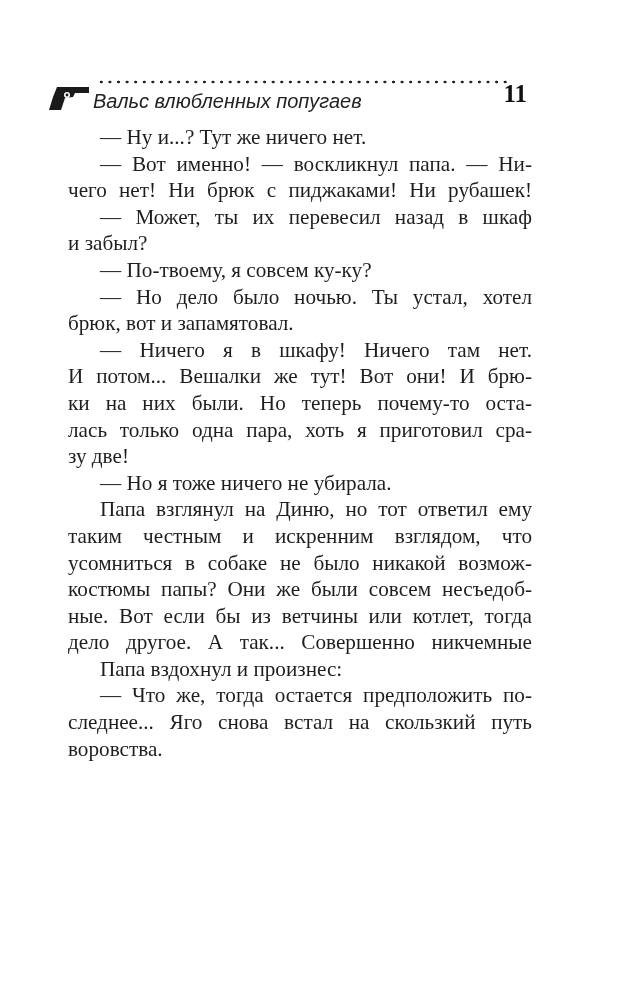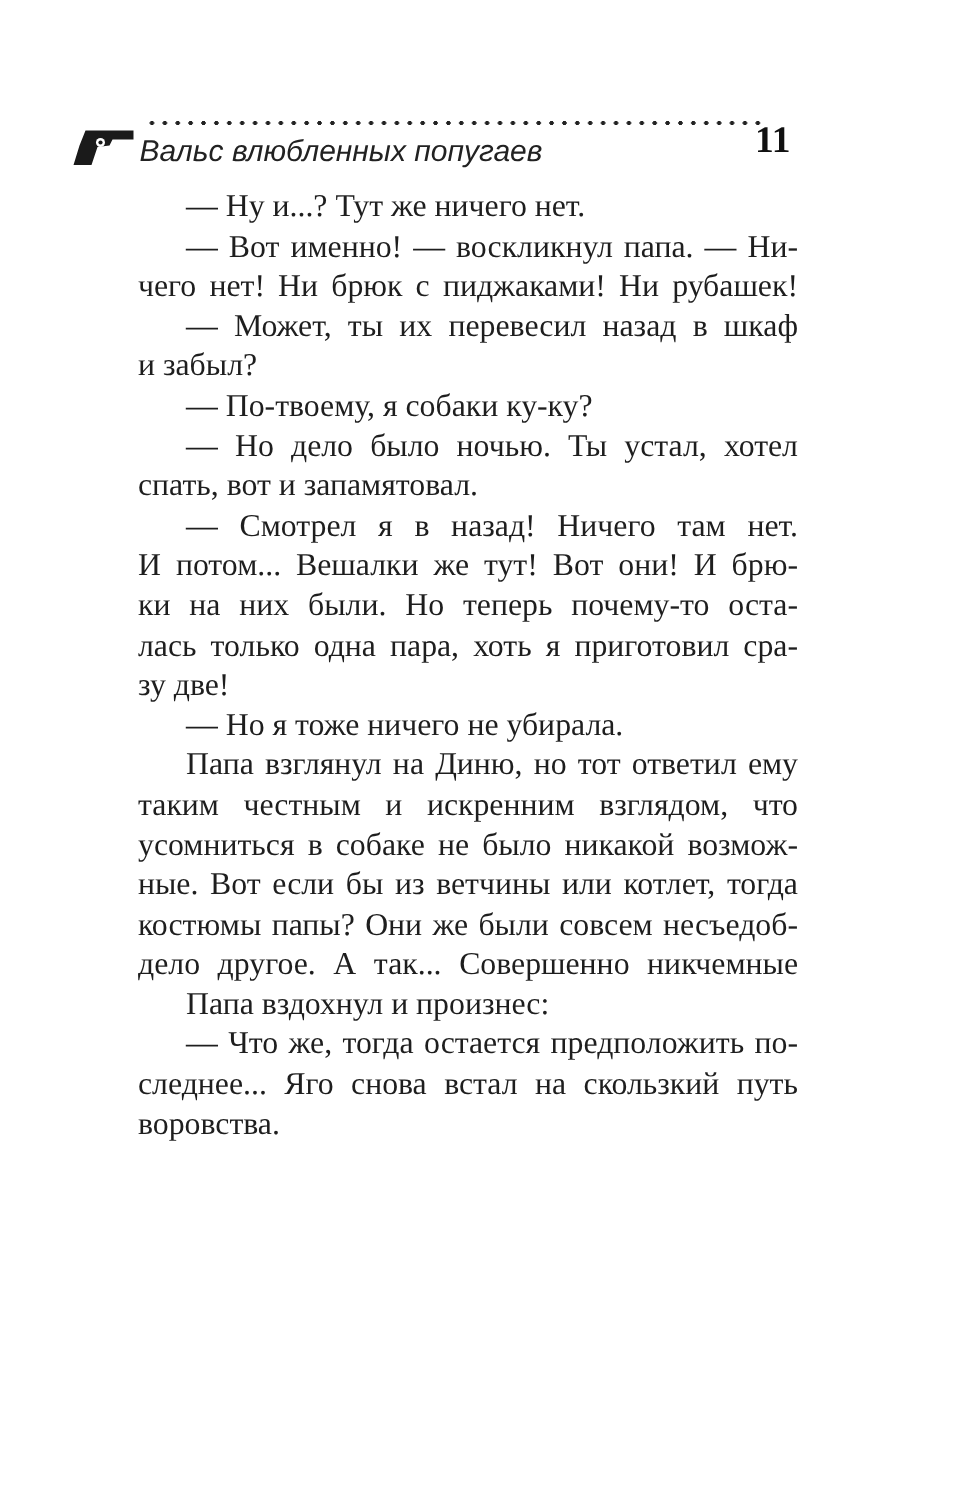--- a/index.html
+++ b/index.html
@@ -8,21 +8,21 @@
   .gun { position:absolute; left:2px; top:7px; width:44px; height:26px; }
   .dots { position:absolute; left:52px; top:0px; width:415px; height:8px;
     background-image: radial-gradient(circle, #222 1.3px, transparent 1.6px);
     background-size: 8.6px 8px; background-repeat: repeat-x; }
   .running-title { position:absolute; left:48px; top:12px; font-family:"Liberation Sans", sans-serif;
     font-style:italic; font-size:20px; color:#222; white-space:nowrap; }
   .page-number { position:absolute; right:8px; top:2px; font-family:"Liberation Serif", serif;
     font-weight:bold; font-size:25px; color:#111;text-align:center; }
   .body-text { position:absolute; left:68px; top:124px; width:464px;
     font-family:"Liberation Serif", serif; font-size:21.2px; line-height:26.6px; color:#1e1e1e; }
-  .line { display:block; white-space:nowrap; height:26.6px;margin-left:24px; }
+  .line { display:block; white-space:nowrap; height:26.6px; }
   .line.j { text-align:justify; text-align-last:justify; }
   .line.ind { padding-left:32px; }
 </style>
 </head>
 <body>
 
 <div class="header">
   <svg class="gun" viewBox="0 0 44 26">
     <path d="M10 2 L42 2 L42 8 L28 8 L26 12 L18 13 L14 25 L2 25 L6 12 L8 7 Z" fill="#1a1a1a"></path>
     <circle cx="20" cy="10" r="3" fill="#fff"></circle>
@@ -32,32 +32,32 @@
   <div class="running-title">Вальс влюбленных попугаев</div>
   <div class="page-number">11</div>
 </div>
 
 <div class="body-text" id="body-text">
     <span class="line ind">— Ну и...? Тут же ничего нет.</span>
     <span class="line ind j">— Вот именно! — воскликнул папа. — Ни-</span>
     <span class="line j">чего нет! Ни брюк с пиджаками! Ни рубашек!</span>
     <span class="line ind j">— Может, ты их перевесил назад в шкаф</span>
     <span class="line">и забыл?</span>
-    <span class="line ind">— По-твоему, я собаки ку-ку?</span>
+    <span class="line ind">— По-твоему, я совсем ку-ку?</span>
     <span class="line ind j">— Но дело было ночью. Ты устал, хотел</span>
-    <span class="line">спать, вот и запамятовал.</span>
-    <span class="line ind j">— Смотрел я в назад! Ничего там нет.</span>
+    <span class="line">брюк, вот и запамятовал.</span>
+    <span class="line ind j">— Ничего я в шкафу! Ничего там нет.</span>
     <span class="line j">И потом... Вешалки же тут! Вот они! И брю-</span>
     <span class="line j">ки на них были. Но теперь почему-то оста-</span>
     <span class="line j">лась только одна пара, хоть я приготовил сра-</span>
     <span class="line">зу две!</span>
     <span class="line ind">— Но я тоже ничего не убирала.</span>
     <span class="line ind j">Папа взглянул на Диню, но тот ответил ему</span>
     <span class="line j">таким честным и искренним взглядом, что</span>
     <span class="line j">усомниться в собаке не было никакой возмож-</span>
+    <span class="line j">костюмы папы? Они же были совсем несъедоб-</span>
     <span class="line j">ные. Вот если бы из ветчины или котлет, тогда</span>
-    <span class="line j">костюмы папы? Они же были совсем несъедоб-</span>
     <span class="line j">дело другое. А так... Совершенно никчемные</span>
     <span class="line ind">Папа вздохнул и произнес:</span>
     <span class="line ind j">— Что же, тогда остается предположить по-</span>
     <span class="line j">следнее... Яго снова встал на скользкий путь</span>
     <span class="line">воровства.</span>
   </div>
 
 </body></html>

